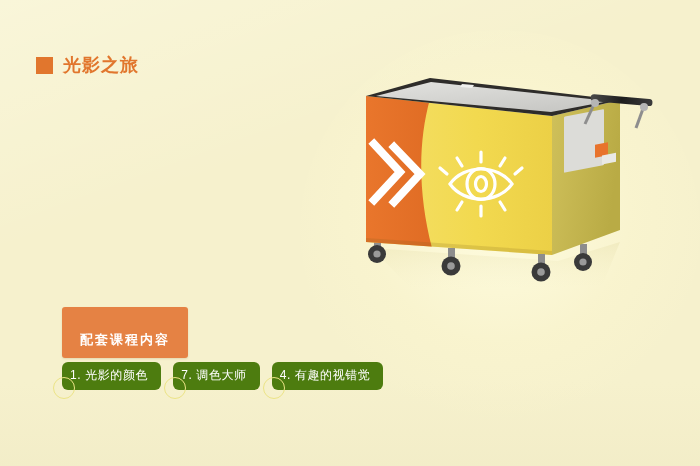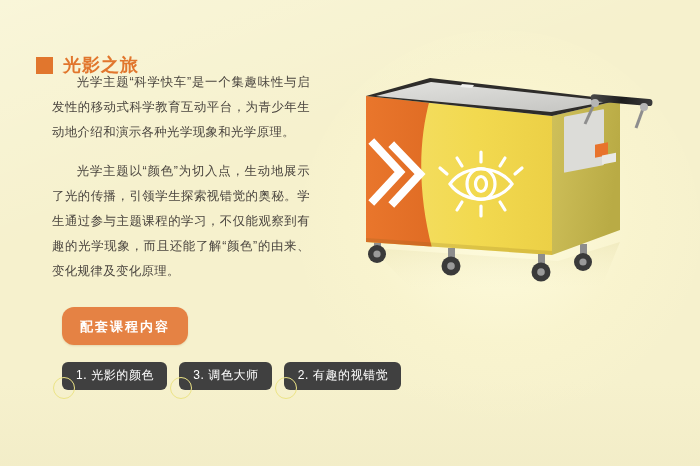--- a/index.html
+++ b/index.html
@@ -86,42 +86,42 @@
   
   .course-banner {
     position: absolute;
     left: 62px;
     top: 307px;
     background: #e58244;
     color: #ffffff;
     font-size: 13px;
     font-weight: bold;
     letter-spacing: 2px;
-    padding: 11px 18px 9px 18px;
-    border-radius: 12px;
+    padding: 24px 18px 9px 18px;
+    border-radius: 3px;
     white-space: nowrap;
     box-shadow: 0 1px 2px rgba(150,100,40,0.18);
   }
 
   
   .chips {
     position: absolute;
     left: 62px;
     top: 362px;
     display: flex;
     align-items: center;
     gap: 12px;
   }
   .chip {
     position: relative;
-    background: #404040;
+    background: #4d7c0f;
     color: #ffffff;
     font-size: 12px;
     letter-spacing: 0.6px;
-    padding: 7px 13px 8px 14px;
+    padding: 7px 13px 8px 8px;
     border-radius: 6px;
     white-space: nowrap;
     line-height: 1.1;
   }
   .chip-ring {
     position: absolute;
     left: -9px;
     bottom: -9px;
     width: 20px;
     height: 20px;
@@ -147,39 +147,35 @@
 <div id="page">
 
   <div class="bg-glow"></div>
   <div class="bg-sheen"></div>
 
   <div class="header">
     <div class="header-marker"></div>
     <div class="header-title">光影之旅</div>
   </div>
 
-  <div class="copy">
-    <p class="para">光学主题“科学快车”是一个集趣味性与启发性的移动式科学教育互动平台，为青少年生动地介绍和演示各种光学现象和光学原理。</p>
-    <p class="para">光学主题以“颜色”为切入点，生动地展示了光的传播，引领学生探索视错觉的奥秘。学生通过参与主题课程的学习，不仅能观察到有趣的光学现象，而且还能了解“颜色”的由来、变化规律及变化原理。</p>
-  </div>
 
   <div class="course-banner">配套课程内容</div>
 
   <div class="chips">
     <div class="chip">
       <span class="chip-ring"></span>
       <span class="chip-label">1. 光影的颜色</span>
     </div>
     <div class="chip">
       <span class="chip-ring"></span>
-      <span class="chip-label">3. 调色大师</span>
+      <span class="chip-label">7. 调色大师</span>
     </div>
     <div class="chip">
       <span class="chip-ring"></span>
-      <span class="chip-label">2. 有趣的视错觉</span>
+      <span class="chip-label">4. 有趣的视错觉</span>
     </div>
   </div>
 
   <div class="cart-stage">
     <svg class="cart-svg" width="320" height="230" viewBox="0 0 320 230" xmlns="http://www.w3.org/2000/svg">
       <defs>
         <clipPath id="frontClip">
           <path d="M14,24 L200,44 L200,183 L14,170 Z"></path>
         </clipPath>
         <linearGradient id="frontYellow" x1="0" y1="0" x2="1" y2="0">

